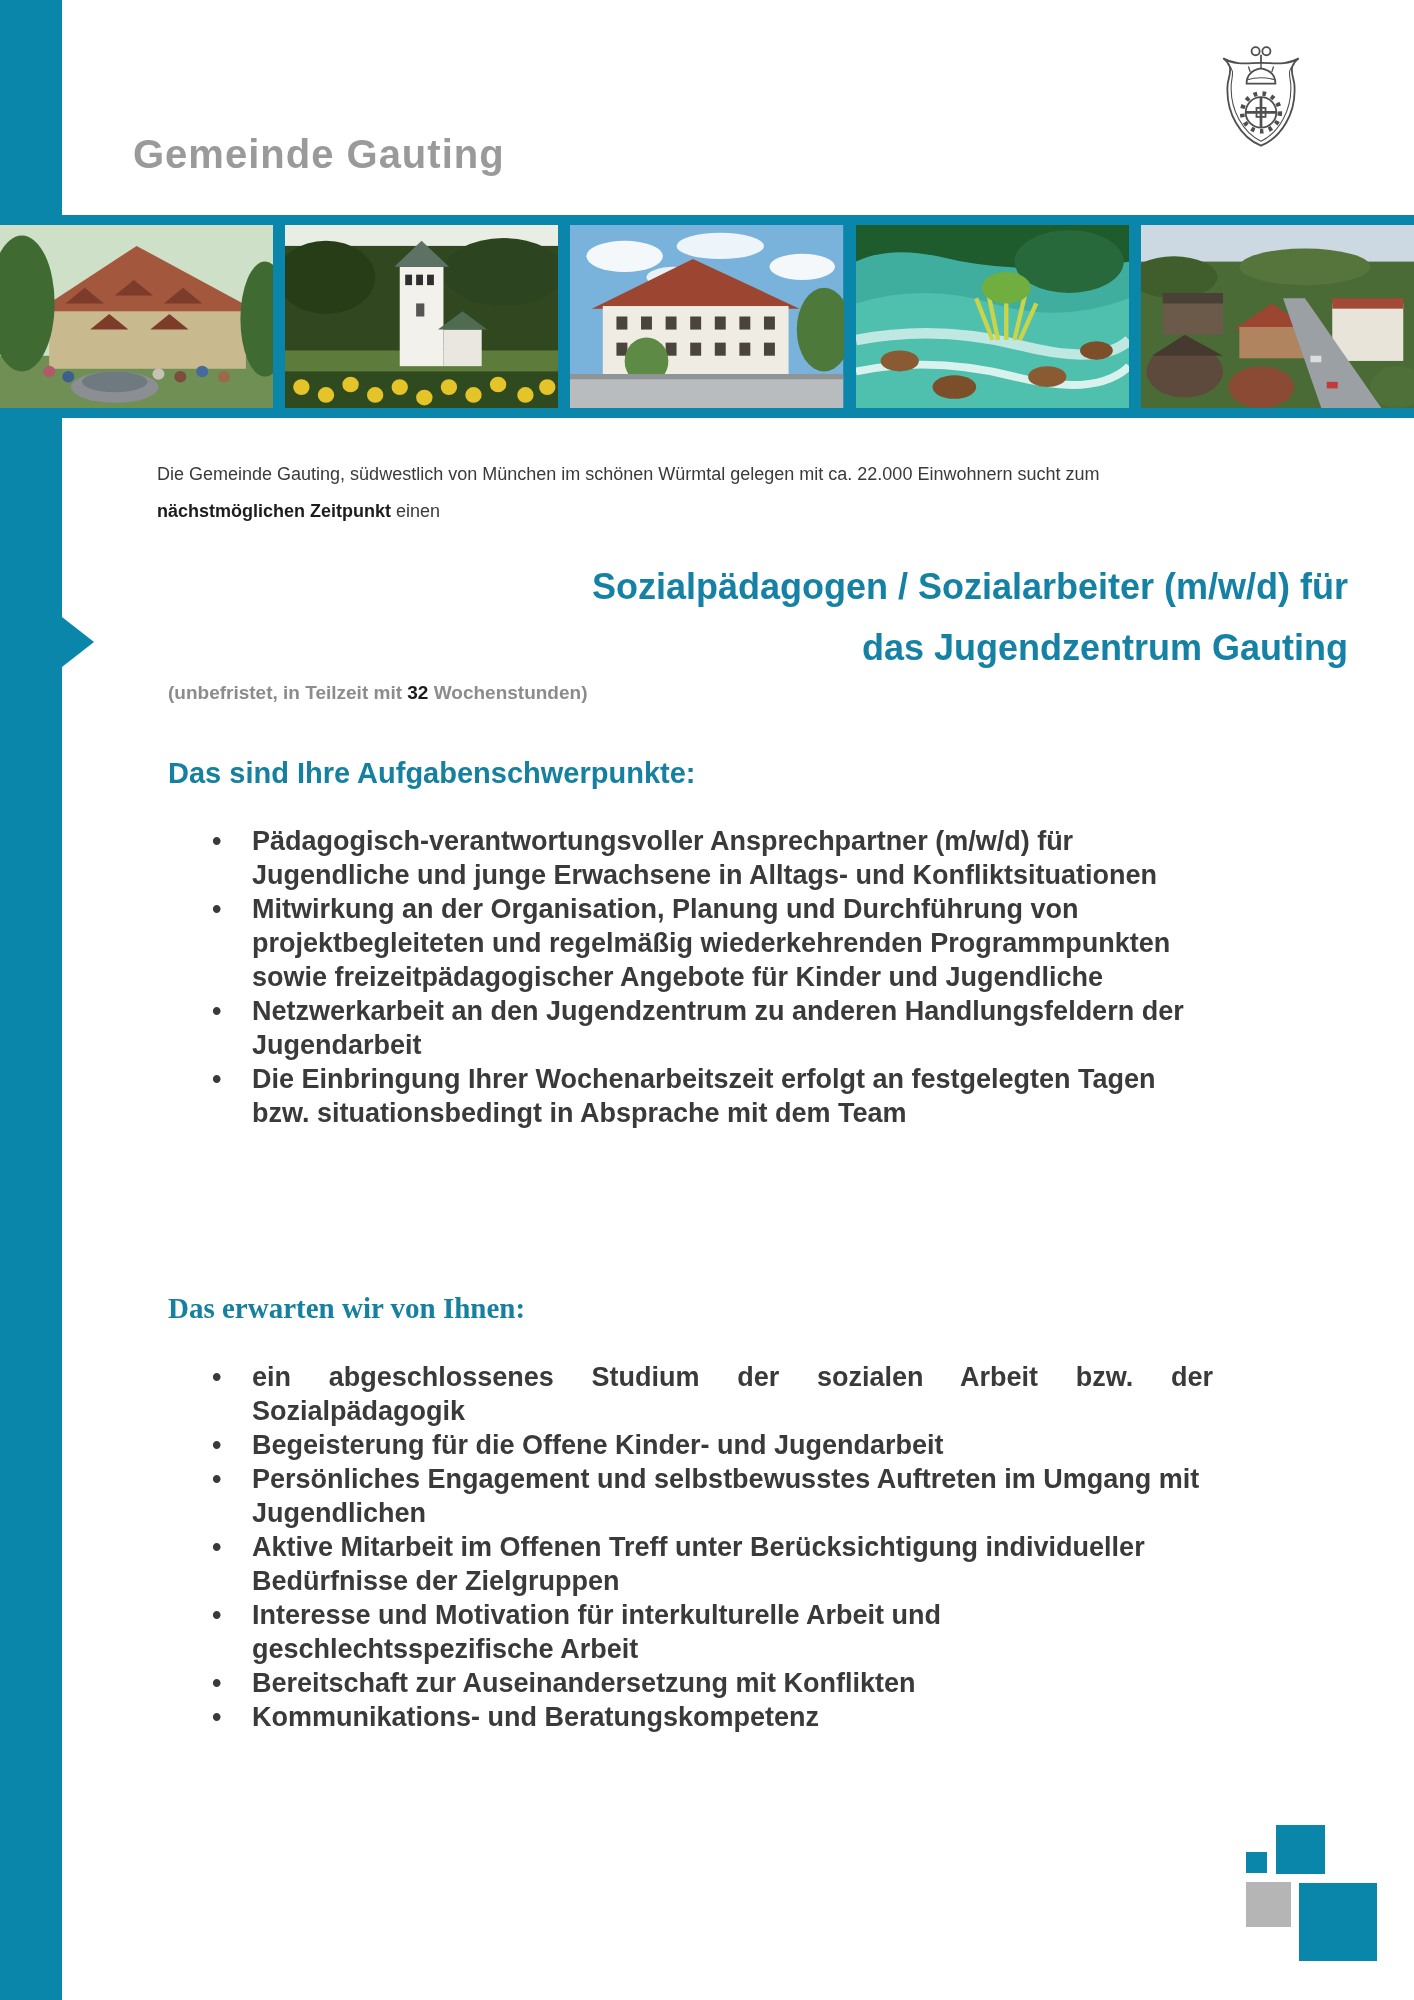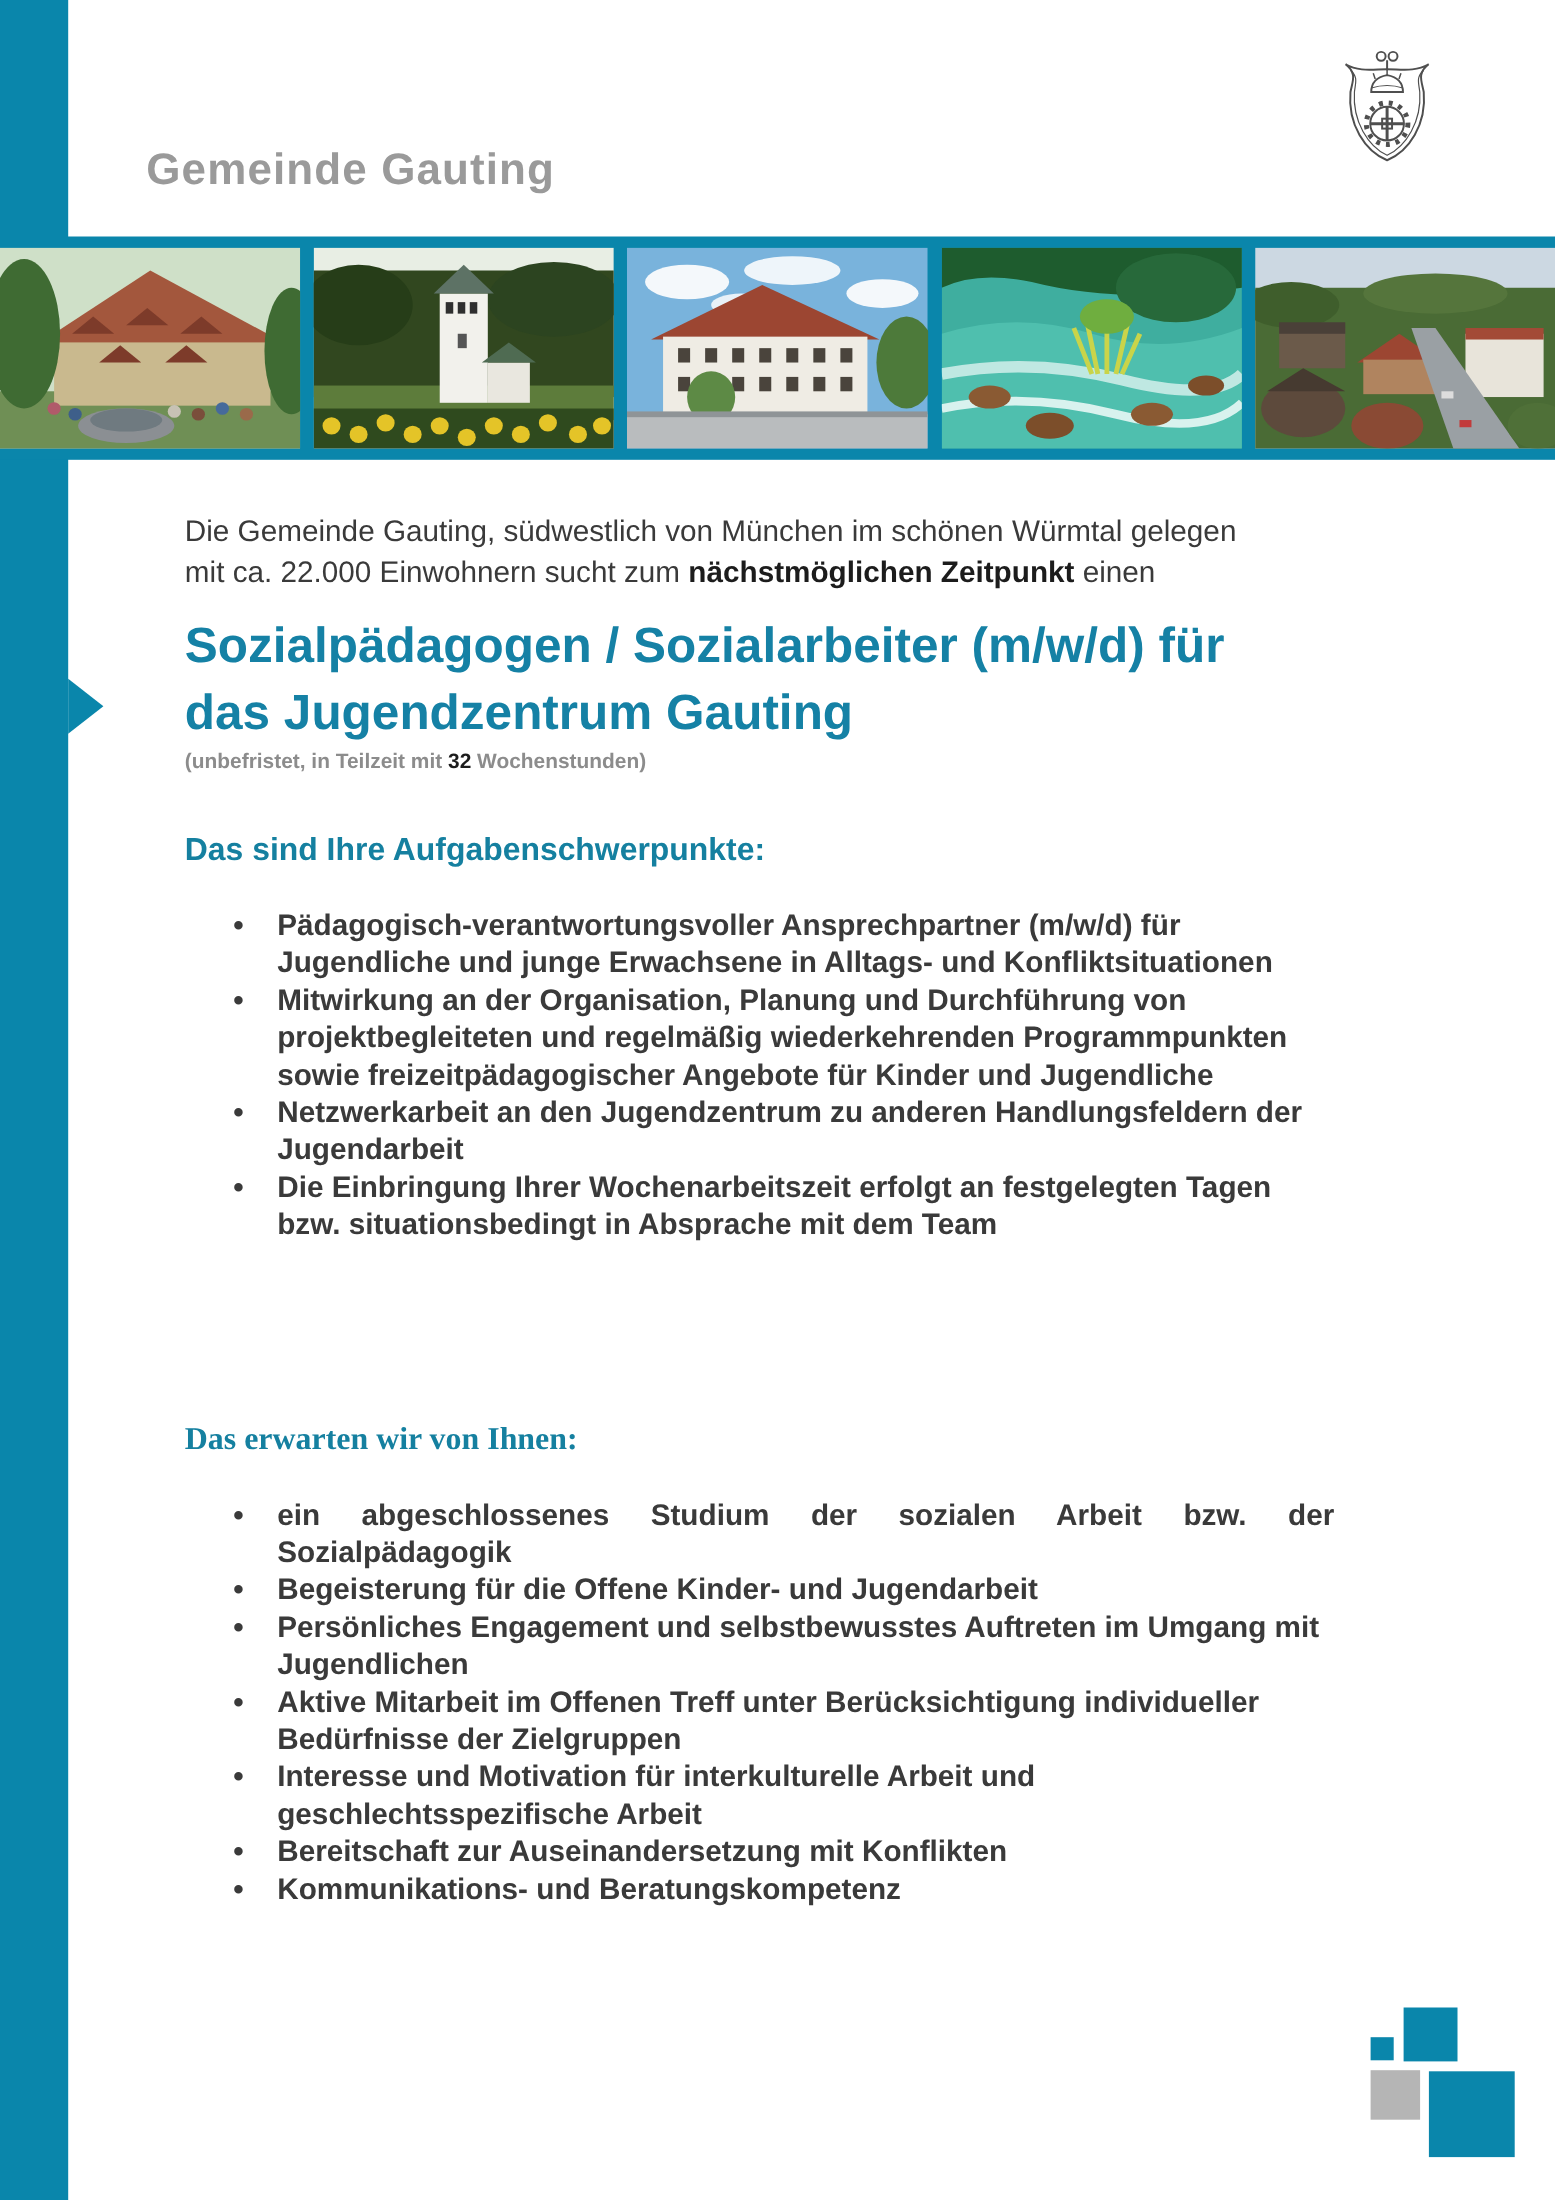--- a/index.html
+++ b/index.html
@@ -22,28 +22,28 @@
   .crest{position:absolute;left:1216px;top:44px;width:90px;height:116px;}
   
   .photo-strip{
     position:absolute;left:0;top:215px;width:1414px;height:203px;
     background:#0a86ab;display:flex;gap:12px;padding:10px 0;box-sizing:border-box;
   }
   .photo{flex:1 1 0;height:183px;overflow:hidden;position:relative;}
   .photo svg{width:100%;height:100%;display:block;}
   
   .intro{
-    position:absolute;left:168px;top:438px;width:975px;
-    font-size:27px;line-height:37px;color:#3a3a3a;
+    position:absolute;left:157px;top:438px;width:975px;
+    font-size:18px;line-height:37px;color:#3a3a3a;
   }
   .intro b{color:#1c1c1c;}
   
   .job-title{
     position:absolute;left:168px;top:556px;width:1180px;
-    font-size:45px;line-height:61px;font-weight:bold;color:#1581a5;
+    font-size:36px;line-height:61px;font-weight:bold;color:#1581a5;text-align:right;
   }
   .job-subtitle{
     position:absolute;left:168px;top:682px;width:1100px;
     font-size:19px;font-weight:bold;color:#8c8c8c;
   }
   .job-subtitle .num{color:#1c1c1c;}
   
   .section-heading{
     position:absolute;left:168px;font-size:29px;font-weight:bold;color:#1580a0;
   }

